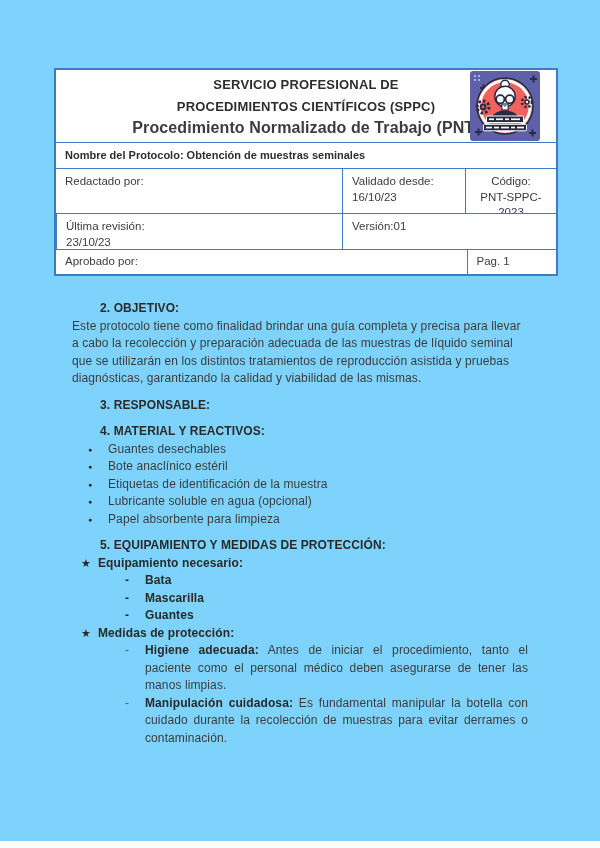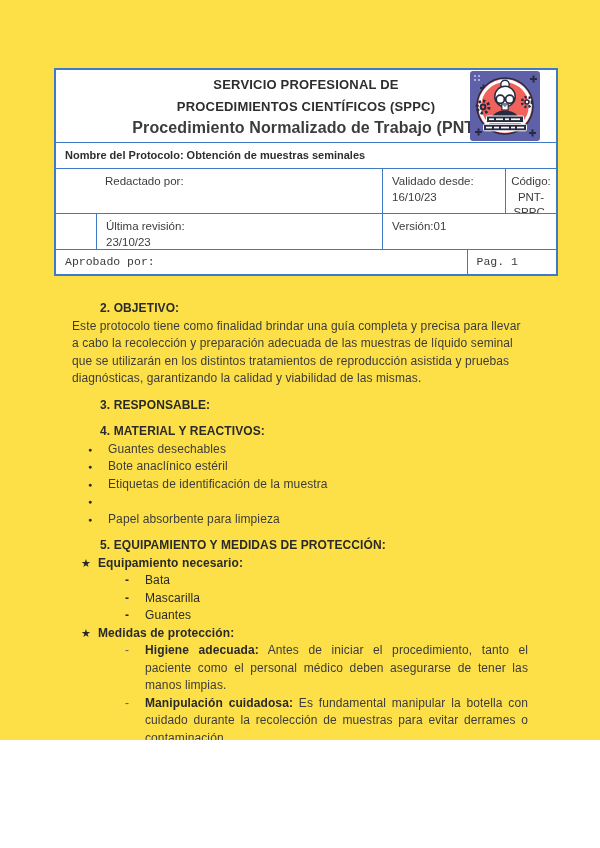--- a/index.html
+++ b/index.html
@@ -1,59 +1,59 @@
 <!DOCTYPE html>
 <html><head>
 <meta charset="utf-8">
 <style>
   html,body{margin:0;padding:0;background:#ffffff;}
   .page{
-    position:relative;width:600px;height:740px;background:#fde047;overflow:hidden;
+    position:relative;width:600px;height:841px;background:#7dd3fc;overflow:hidden;
     font-family:"Liberation Sans",sans-serif;color:#3C3C3C;
   }
 
   
   .tbl{
     position:absolute;left:54px;top:68px;width:504px;
     border:2px solid #3E7BC4;background:#fff;box-sizing:border-box;
   }
   .rowA{position:relative;height:72px;display:flex;flex-direction:column;
         justify-content:center;text-align:center;box-sizing:border-box;}
   .t1,.t2{font-size:13px;font-weight:700;color:#2E2E2E;line-height:22px;letter-spacing:.2px;}
   .t3{font-size:16px;font-weight:700;color:#3C3C3C;line-height:20px;letter-spacing:.1px;}
   .logo{position:absolute;right:16px;top:1px;width:70px;height:70px;display:block;}
 
   .rowB{height:26px;line-height:25px;border-top:1.5px solid #3E7BC4;
         padding:0 9px;font-weight:700;font-size:11px;color:#2E2E2E;
         white-space:nowrap;box-sizing:border-box;}
 
-  .grid3{display:grid;grid-template-columns:286px 123px 1fr;border-top:1.5px solid #3E7BC4;padding-left:40px;}
+  .grid3{display:grid;grid-template-columns:286px 123px 1fr;border-top:1.5px solid #3E7BC4;}
   .grid2{display:grid;grid-template-columns:410.5px 1fr;border-top:1.5px solid #3E7BC4;}
   .rowC{height:44px;}
   .rowD{height:35px;}
-  .rowE{height:24px;font-family:Liberation Mono, monospace;}
+  .rowE{height:24px;}
   .cell{padding:5px 9px;font-size:11.5px;line-height:15.5px;color:#3C3C3C;
         white-space:pre-line;box-sizing:border-box;overflow:hidden;}
   .cell.bl{border-left:1.5px solid #3E7BC4;}
   .cell.ctr{text-align:center;padding-left:3px;padding-right:3px;}
   .rowE .cell{padding-top:4px;}
 
   
   .body{position:absolute;left:72px;top:300px;width:456px;
         font-size:12px;line-height:17.5px;letter-spacing:.1px;}
   .sec{margin:0 0 9px 0;}
   .sec-h{font-weight:700;color:#2A2A2A;margin-left:28px;}
   .p{margin:0;}
   .li{display:flex;}
   .mk-bullet{flex:none;margin-left:16px;width:20px;font-size:7px;line-height:17.5px;color:#2A2A2A;}
   .mk-star{flex:none;margin-left:9px;width:17px;font-size:11px;line-height:17.5px;color:#2A2A2A;}
   .mk-dash{flex:none;margin-left:53px;width:20px;font-weight:700;color:#2A2A2A;}
   .mk-dash.plain{font-weight:400;color:#5A5A5A;}
   .star-lbl{font-weight:700;color:#2A2A2A;}
-  .bold-item{font-weight:400;color:#2A2A2A;}
+  .bold-item{font-weight:700;color:#2A2A2A;}
   .jtxt{flex:1;text-align:justify;}
   .term{font-weight:700;color:#2A2A2A;}
 </style>
 </head>
 <body>
 
 <div class="page">
 
   <div class="tbl">
 
@@ -148,20 +148,21 @@
       <div class="li">
         <span class="mk-bullet">●</span>
         <span>Bote anaclínico estéril</span>
       </div>
       <div class="li">
         <span class="mk-bullet">●</span>
         <span>Etiquetas de identificación de la muestra</span>
       </div>
       <div class="li">
         <span class="mk-bullet">●</span>
+        <span>Lubricante soluble en agua (opcional)</span>
       </div>
       <div class="li">
         <span class="mk-bullet">●</span>
         <span>Papel absorbente para limpieza</span>
       </div>
     </div>
 
     <div class="sec">
       <div class="sec-h">5. EQUIPAMIENTO Y MEDIDAS DE PROTECCIÓN:</div>
 

